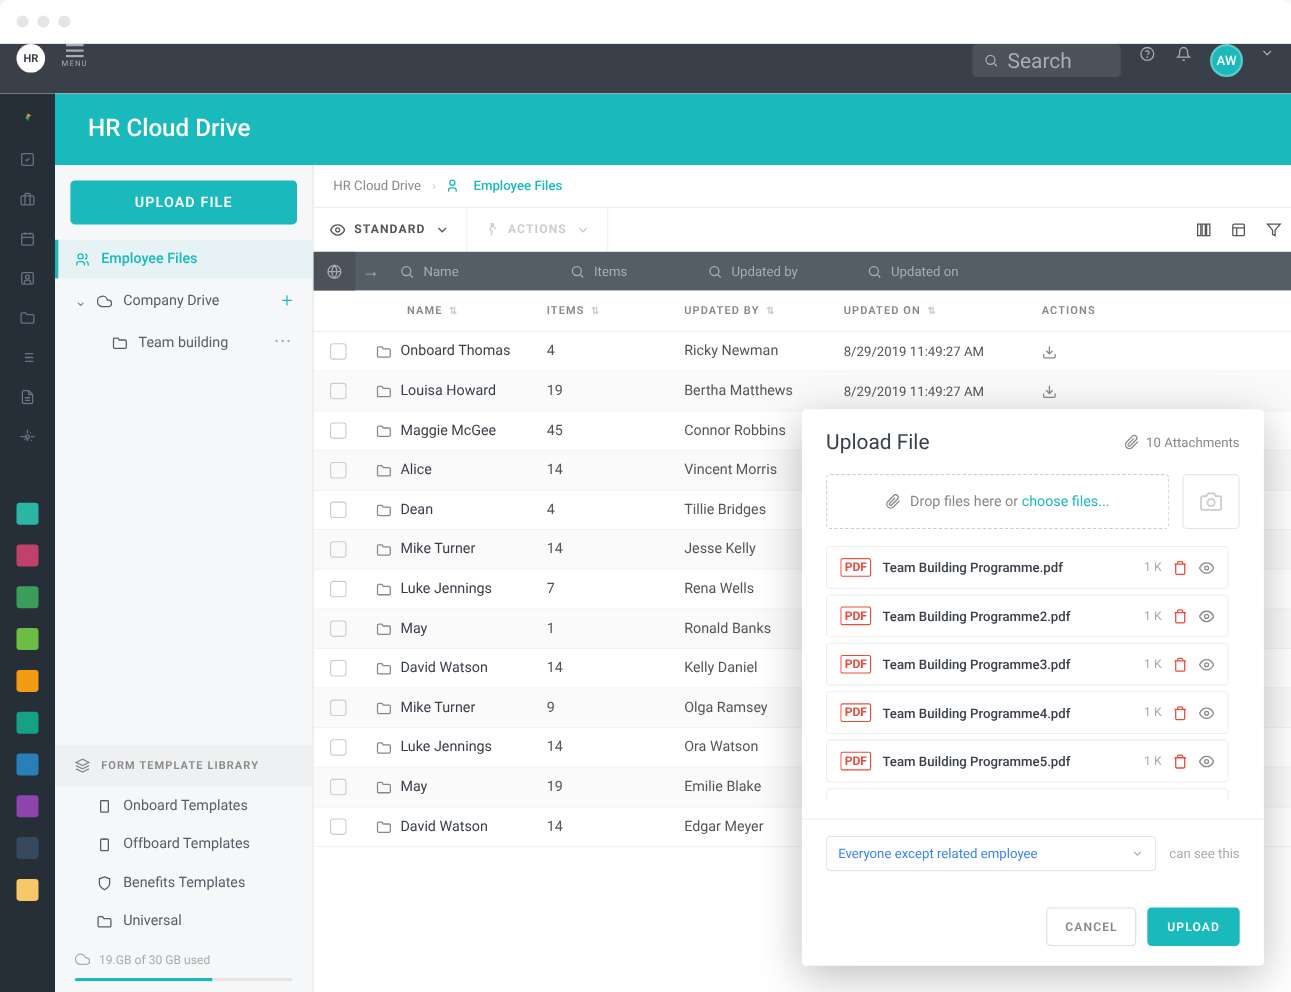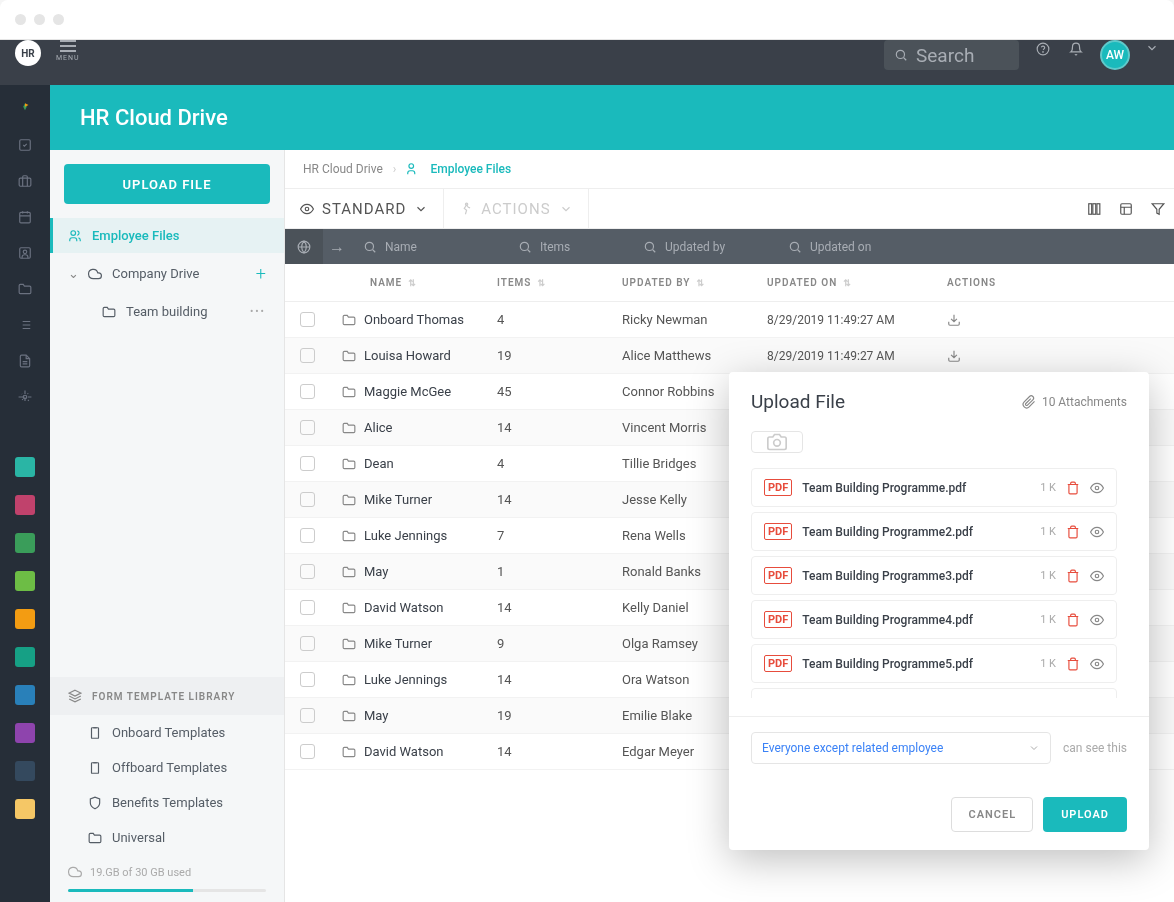--- a/index.html
+++ b/index.html
@@ -50,21 +50,21 @@
 .storage-bar { margin: 0 18px 10px; height: 3px; background: #e5e5e5; border-radius: 2px; overflow: hidden; }
 .storage-fill { height: 100%; background: #1ababc; width: 63%; }
 .sidebar-spacer { flex: 1; }
 
 .data-area { flex: 1; display: flex; flex-direction: column; overflow: hidden; }
 .breadcrumb { padding: 12px 18px; display: flex; align-items: center; gap: 10px; font-size: 12px; color: #888; border-bottom: 1px solid #eee; }
 .breadcrumb .active { color: #1ababc; font-weight: 500; }
 .breadcrumb .sep { color: #ccc; }
 
 .toolbar { display: flex; align-items: center; border-bottom: 1px solid #eee; height: 40px; }
-.tool-section { display: flex; align-items: center; gap: 8px; padding: 0 15px; border-right: 1px solid #eee; height: 100%; font-size: 15px; font-weight: 400; letter-spacing: 1px; color: #555; cursor: pointer; }
+.tool-section { display: flex; align-items: center; gap: 8px; padding: 0 15px; border-right: 1px solid #eee; height: 100%; font-size: 11px; font-weight: 700; letter-spacing: 1px; color: #555; cursor: pointer; }
 .tool-section.disabled { color: #ccc; }
 .tool-spacer { flex: 1; }
 .tool-icon { width: 16px; color: #555; cursor: pointer; margin: 0 8px; }
 
 .filter-row { background: #555d66; height: 35px; display: flex; align-items: center; }
 .filter-cell { display: flex; align-items: center; gap: 8px; color: #a8adb4; font-size: 12px; padding: 0 12px; }
 .filter-cell.name { flex: 0 0 155px; }
 .filter-cell.items { flex: 0 0 125px; }
 .filter-cell.updatedby { flex: 0 0 145px; }
 .filter-cell.updatedon { flex: 0 0 180px; }
@@ -444,21 +444,21 @@
     <div class="dcell checkbox">
                   <div class="row-checkbox"></div>
                 </div>
     <div class="dcell name">
                   <svg class="folder-icon" viewBox="0 0 24 24" fill="none" stroke="currentColor" stroke-width="2">
                     <path d="M4 4h5l2 3h9a2 2 0 0 1 2 2v9a2 2 0 0 1-2 2H4a2 2 0 0 1-2-2V6a2 2 0 0 1 2-2z"></path>
                   </svg>
                   <span>Louisa Howard</span>
                 </div>
     <div class="dcell items">19</div>
-    <div class="dcell updatedby">Alice Matthews</div>
+    <div class="dcell updatedby">Bertha Matthews</div>
     <div class="dcell updatedon">8/29/2019 11:49:27 AM</div>
     <div class="dcell actions">
                   <svg viewBox="0 0 24 24" fill="none" stroke="currentColor" stroke-width="2">
                     <path d="M21 15v4a2 2 0 0 1-2 2H5a2 2 0 0 1-2-2v-4M7 10l5 5 5-5M12 15V3"></path>
                   </svg>
                 </div>
               </div>
               <div class="data-row">
     <div class="dcell checkbox">
                   <div class="row-checkbox"></div>
@@ -636,20 +636,26 @@
     <div class="upload-title">Upload File</div>
     <div class="attach-info">
       <svg viewBox="0 0 24 24" fill="none" stroke="currentColor" stroke-width="2">
           <path d="m21.44 11.05-9.19 9.19a6 6 0 0 1-8.49-8.49l9.19-9.19a4 4 0 0 1 5.66 5.66l-9.2 9.19a2 2 0 0 1-2.83-2.83l8.49-8.48"></path>
         </svg>
       <span>10 Attachments</span>
     </div>
   </div>
   <div class="upload-body">
     <div class="dropzone-row">
+      <div class="dropzone">
+        <svg viewBox="0 0 24 24" fill="none" stroke="currentColor" stroke-width="2">
+            <path d="m21.44 11.05-9.19 9.19a6 6 0 0 1-8.49-8.49l9.19-9.19a4 4 0 0 1 5.66 5.66l-9.2 9.19a2 2 0 0 1-2.83-2.83l8.49-8.48"></path>
+          </svg>
+        <span><span>Drop files here or </span><span class="link">choose files...</span></span>
+      </div>
       <div class="camera-btn">
         <svg viewBox="0 0 24 24" fill="none" stroke="currentColor" stroke-width="2" style="width:20px;height:20px">
             <path d="M23 19a2 2 0 0 1-2 2H3a2 2 0 0 1-2-2V8a2 2 0 0 1 2-2h4l2-3h6l2 3h4a2 2 0 0 1 2 2z"></path>
             <circle cx="12" cy="13" r="4"></circle>
           </svg>
       </div>
     </div>
     <div class="file-list" id="file-list">
         <div class="file-row">
     <span class="pdf-icon">PDF</span>

